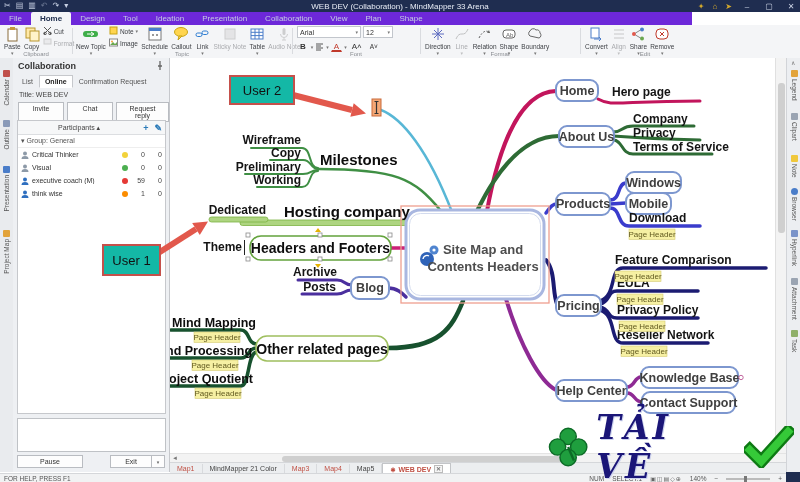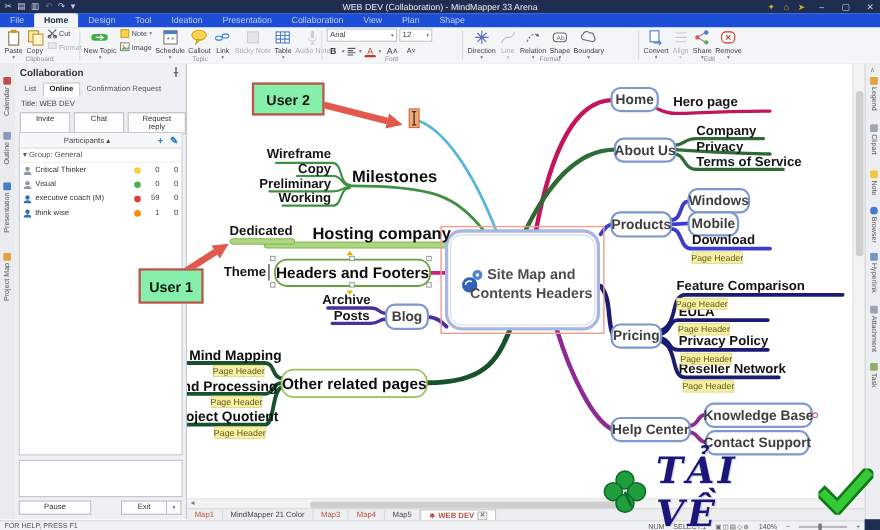--- a/index.html
+++ b/index.html
@@ -8,21 +8,21 @@
   .abs{position:absolute;}
   
   #titlebar{left:0;top:0;width:800px;height:12px;background:#1f2d50;display:flex;align-items:center;}
   #qat{display:flex;gap:5px;margin-left:4px;color:#c7d0e4;font-size:8px;line-height:12px;}
   #qat span{display:inline-block;}
   #title-text{position:absolute;left:50%;transform:translateX(-50%);color:#e8ecf5;font-size:8px;white-space:nowrap;}
   #tb-right{position:absolute;right:2px;top:0;display:flex;gap:8px;align-items:center;height:12px;}
   #tb-right .gold{color:#d4a92c;font-size:8px;}
   #tb-right .winbtn{color:#cdd5e6;font-size:8px;width:14px;text-align:center;}
   
-  #menubar{left:0;top:12px;width:800px;height:13px;background:#1d4ed8;display:flex;align-items:flex-end;}
+  #menubar{left:0;top:12px;width:692px;height:13px;background:#6d28d9;display:flex;align-items:flex-end;}
   .mtab{color:#c3cce0;font-size:8px;padding:2px 9px 2px 9px;line-height:9px;}
   .mtab.active{background:#f4f5f7;color:#21304f;font-weight:bold;border-radius:2px 2px 0 0;}
   #menubar-right{position:absolute;right:4px;top:27px;display:flex;align-items:center;gap:5px;height:11px;}
   #user-label{color:#dfe5f2;font-size:7.5px;}
   #theme-search{width:92px;height:9px;background:#28375e;border:1px solid #4a5a85;font-size:7px;color:#cfd6e8;padding:0 3px;}
   #theme-search::placeholder{color:#9aa7c5;}
   .mag{width:6px;height:6px;border:1.2px solid #b9c3da;border-radius:50%;position:relative;}
   .mag:after{content:"";position:absolute;width:3px;height:1.2px;background:#b9c3da;transform:rotate(45deg);left:5px;top:6px;}
   .chev{color:#b9c3da;font-size:7px;}
   
@@ -86,22 +86,22 @@
   .mt .star{color:#c05044;font-size:6px;}
   
   #statusbar{left:0;top:473px;width:800px;height:9px;background:#f1f2f3;border-top:1px solid #d5d7da;font-size:6.5px;color:#555;}
   #status-help{position:absolute;left:4px;top:1px;}
   #status-right{position:absolute;right:18px;top:1px;display:flex;gap:8px;align-items:center;}
   #status-right .ic{font-size:6px;color:#666;letter-spacing:1px;}
   #zoom-slider{width:44px;height:2px;background:#bbb;position:relative;}
   #zoom-slider i{position:absolute;left:18px;top:-2px;width:2.5px;height:6px;background:#777;}
   #corner{left:786px;top:472px;width:14px;height:10px;background:#1f2d50;}
   
-  .callout{border:2px solid #c5504b;background:#86efac;display:flex;align-items:center;justify-content:center;
-           font-weight:bold;color:#111;z-index:40;}
+  .callout{border:2px solid #c5504b;background:#14b8a6;display:flex;align-items:center;justify-content:center;
+           font-weight:normal;color:#111;z-index:40;}
   #ann-svg{left:0;top:0;width:800px;height:482px;z-index:39;pointer-events:none;}
   
   #watermark{left:548px;top:424px;width:246px;height:46px;display:flex;align-items:center;gap:8px;z-index:45;}
   #wm-text{font-family:"DejaVu Serif",serif;font-style:italic;font-weight:bold;font-size:33px;color:#1b1678;
            letter-spacing:3px;text-shadow:1px 1px 0 #cdd3ee;}
   
   .tx{font-family:"Liberation Sans",sans-serif;}
   .t-box{font-size:12.5px;font-weight:bold;fill:#3f3f3f;}
   .t-sub{font-size:12px;font-weight:bold;fill:#141414;}
   .t-big{font-size:15px;font-weight:bold;fill:#0d0d0d;}
@@ -723,21 +723,21 @@
   </div>
   <div class="abs" id="corner"></div>
 
   <svg class="abs" id="ann-svg">
     <path d="M293 95 L352 110" stroke="#e2584c" stroke-width="6" fill="none"></path>
     <polygon points="366,113.5 350.3,116.8 353.7,103.2" fill="#e2584c"></polygon>
     <path d="M152 257 L196 229" stroke="#e2584c" stroke-width="6" fill="none"></path>
     <polygon points="208,221.5 199.8,234.9 192.2,223.1" fill="#e2584c"></polygon>
   </svg>
   <div class="abs callout" style="left:229px;top:75px;width:62px;height:26px;font-size:13px;">User 2</div>
-  <div class="abs callout" style="left:102px;top:244px;width:55px;height:28px;font-size:13px;margin-left:24px;">User 1</div>
+  <div class="abs callout" style="left:102px;top:244px;width:55px;height:28px;font-size:13px;">User 1</div>
 
   <div class="abs" id="watermark">
     <svg width="42" height="42" viewBox="0 0 42 42">
       <circle cx="21" cy="10" r="8.5" fill="#1f9e3e" stroke="#0c6b26" stroke-width="1.5"></circle>
       <circle cx="10" cy="21" r="8.5" fill="#1f9e3e" stroke="#0c6b26" stroke-width="1.5"></circle>
       <circle cx="32" cy="21" r="8.5" fill="#1f9e3e" stroke="#0c6b26" stroke-width="1.5"></circle>
       <circle cx="21" cy="32" r="8.5" fill="#1f9e3e" stroke="#0c6b26" stroke-width="1.5"></circle>
       <path d="M21 21 l6 14" stroke="#0c6b26" stroke-width="2.5" fill="none"></path>
     </svg>
     <span id="wm-text">TẢI VỀ</span>

